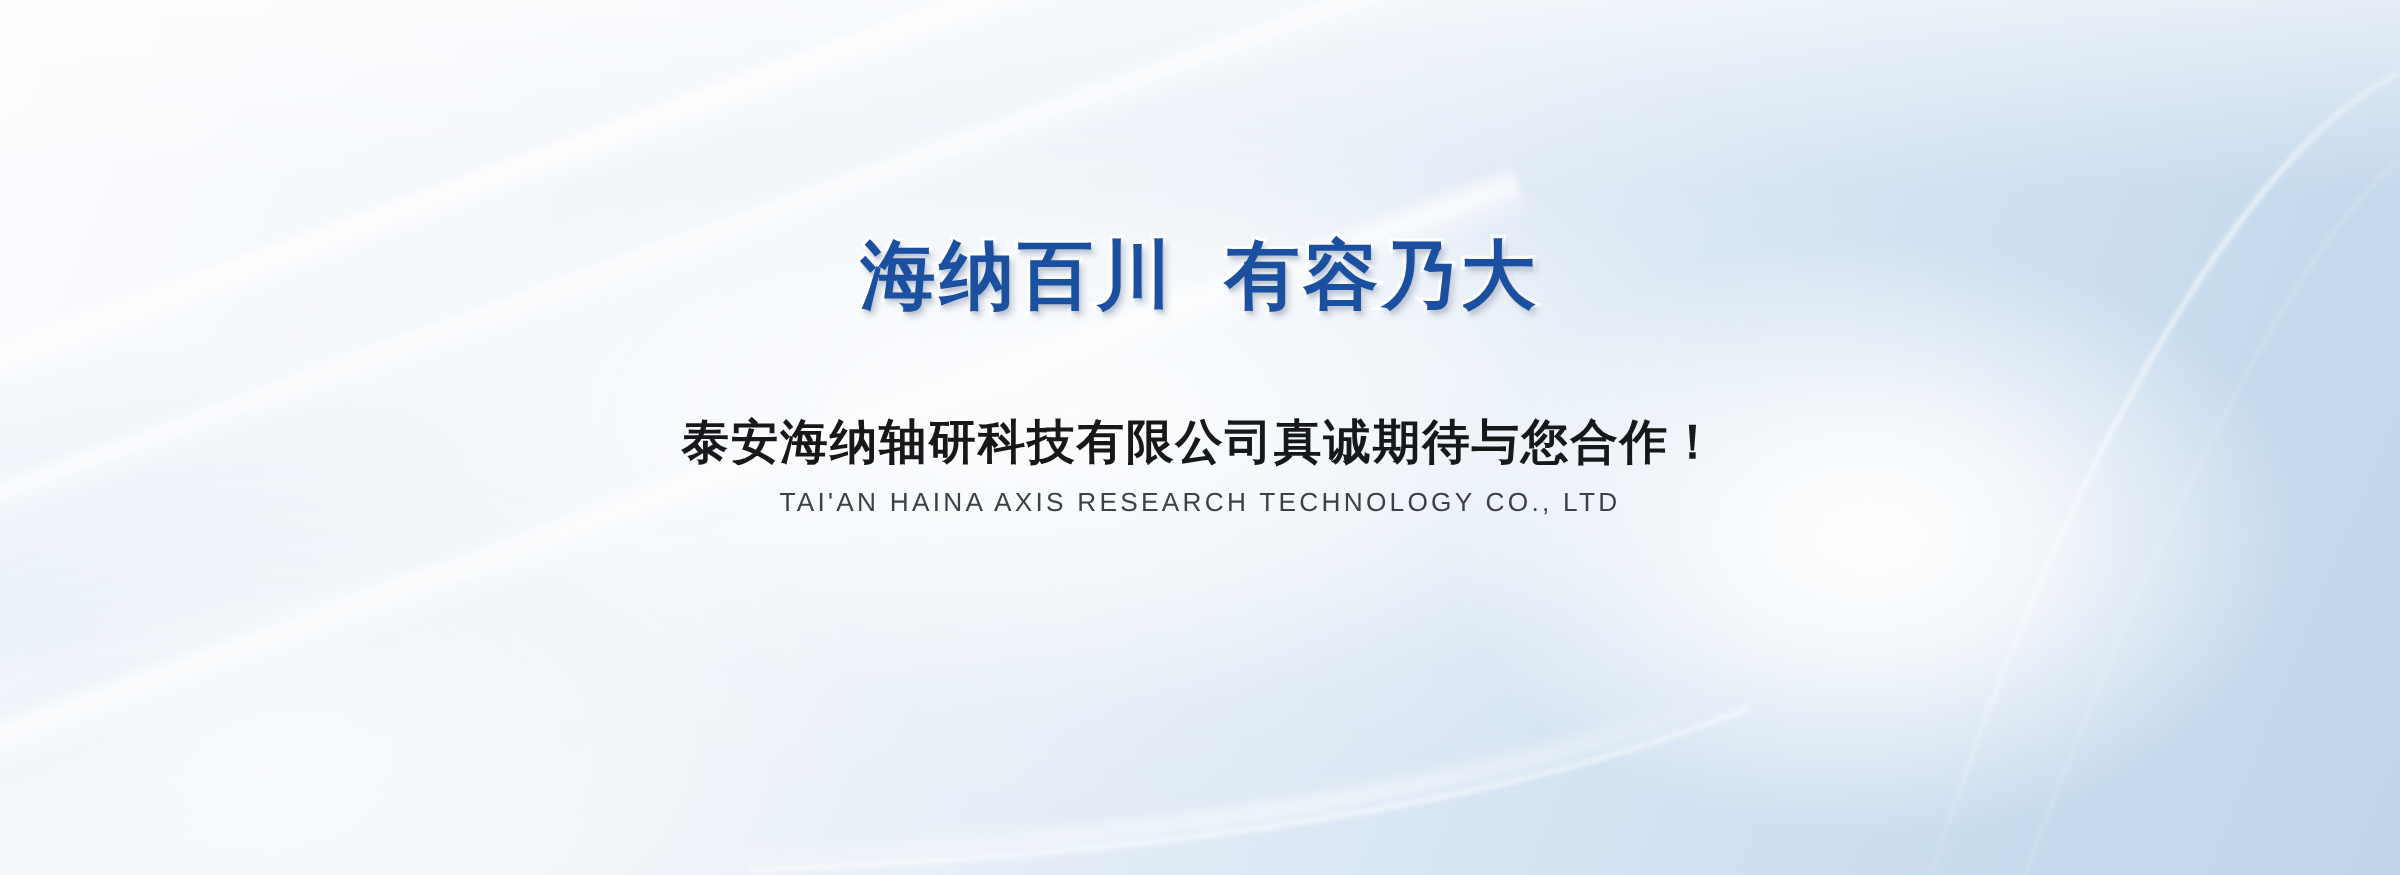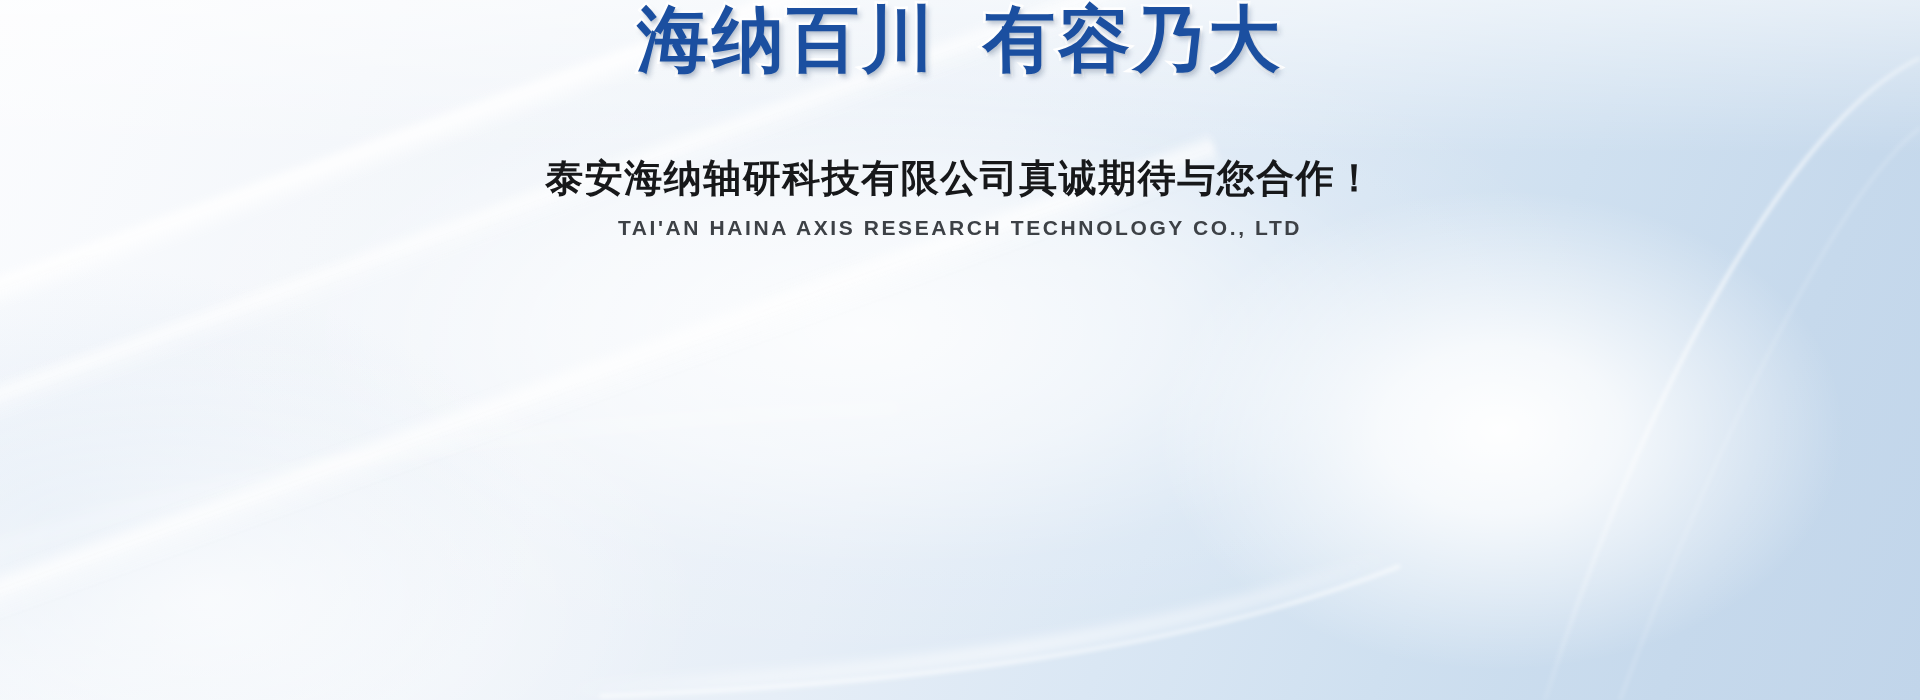--- a/index.html
+++ b/index.html
@@ -128,21 +128,22 @@
     top: 0;
     width: 1920px;
     height: 700px;
     display: flex;
     flex-direction: column;
     align-items: center;
     justify-content: flex-start;
   }
 
   .headline {
-    font-size: 72px;
+    margin-top: 188px;
+    font-size: 60px;
     font-weight: 700;
     letter-spacing: 3px;
     line-height: 1.1;
     color: #1b4fa0;
     white-space: pre;
     -webkit-text-stroke: 5px #ffffff;
     paint-order: stroke fill;
     text-shadow:
       3px 4px 5px rgba(120,140,165,0.38),
       1px 2px 2px rgba(120,140,165,0.28);
@@ -153,21 +154,21 @@
     font-size: 38px;
     font-weight: 700;
     letter-spacing: 1.5px;
     color: #17181a;
     white-space: pre;
   }
 
   .sub-en {
     margin-top: 12px;
     font-size: 21px;
-    font-weight: 700;
+    font-weight: 400;
     letter-spacing: 2.6px;
     color: #3d4146;
     white-space: pre;
   }
 </style>
 </head>
 <body>
 
 <div class="banner">
 

